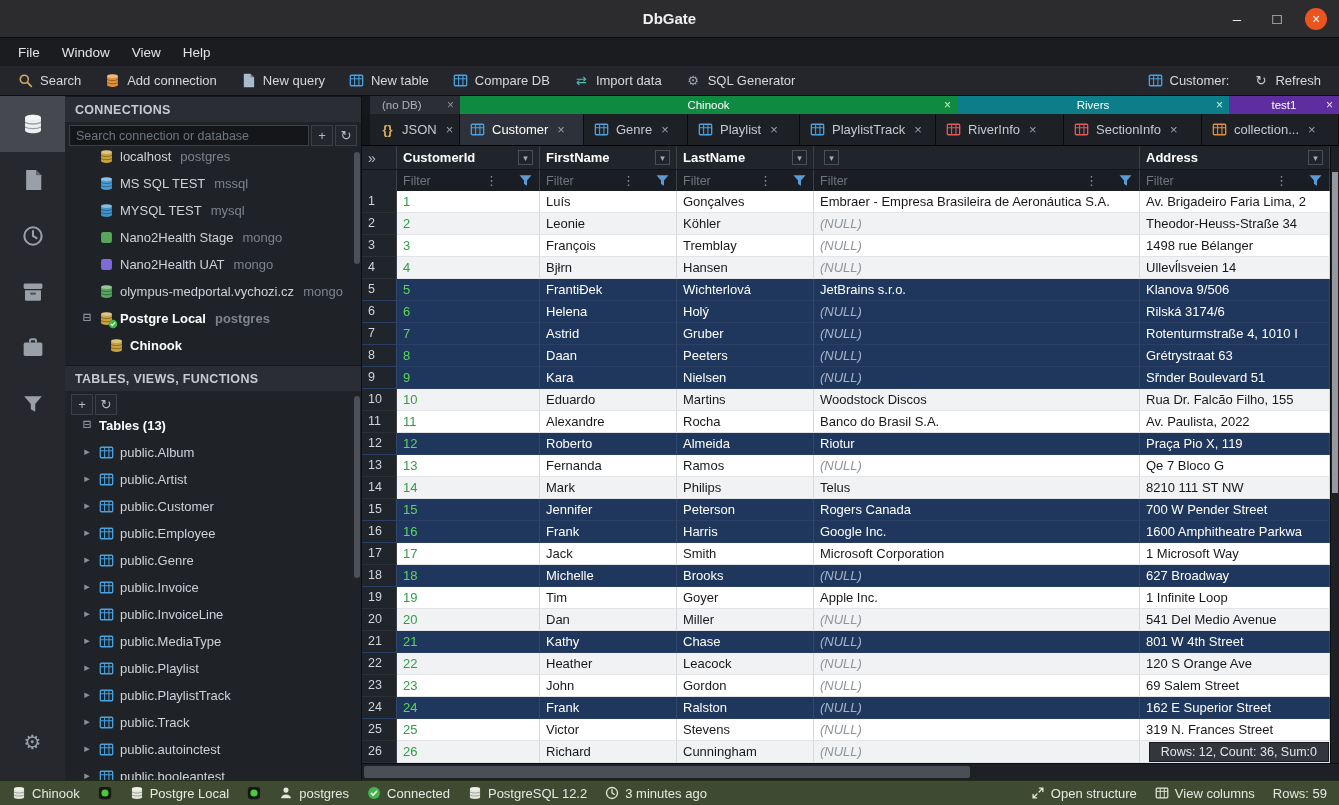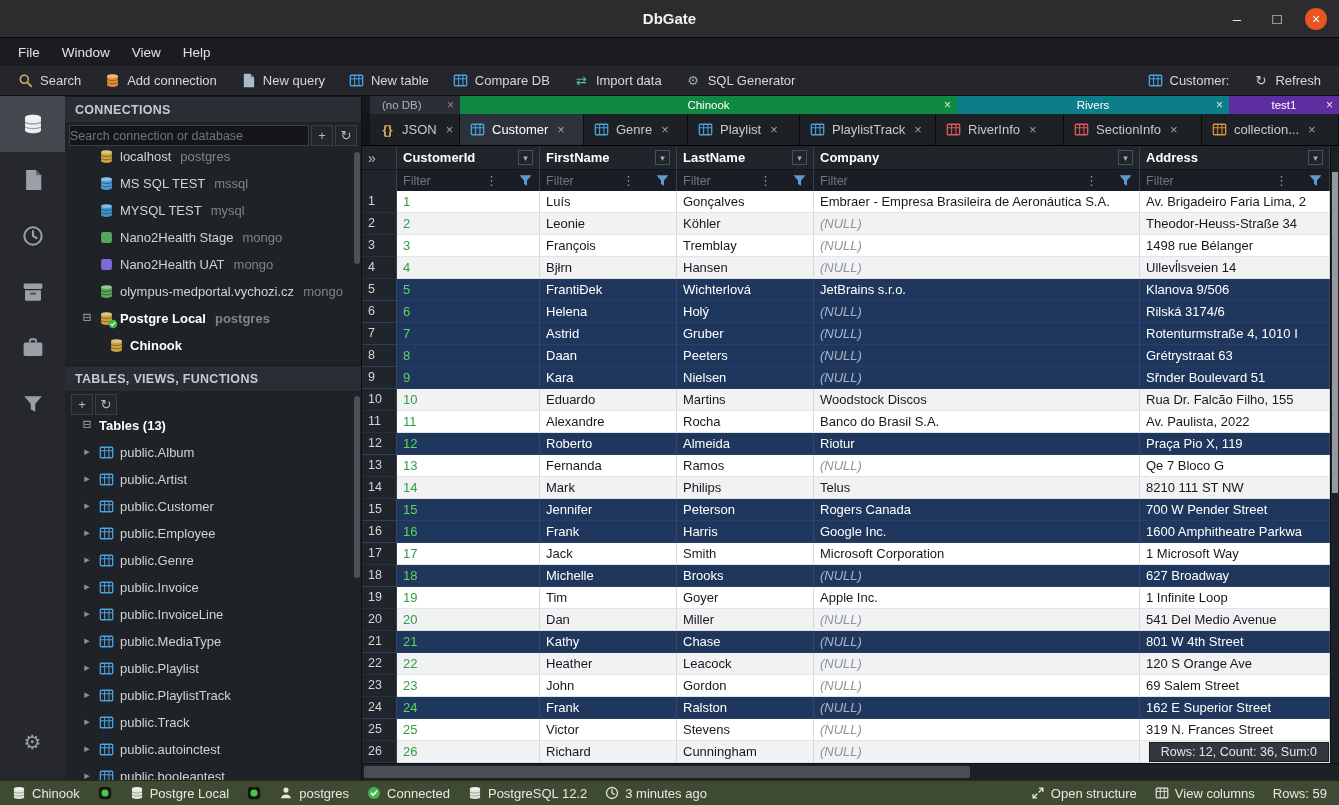--- a/index.html
+++ b/index.html
@@ -31,21 +31,21 @@
   .iconbar{width:65px;background:#26282d;display:flex;flex-direction:column;align-items:center;flex:none;}
   .ib-item{width:65px;height:56px;display:flex;align-items:center;justify-content:center;color:#9aa0a8;}
   .ib-item.active{background:#45484e;color:#eceef2;}
   .ib-item .ic{width:22px;height:22px;font-size:20px;}
   .ib-bottom{margin-top:auto;margin-bottom:10px;}
 
   
   .sidebar{width:297px;background:#1f2227;border-right:1px solid #0d0e10;display:flex;flex-direction:column;position:relative;overflow:hidden;flex:none;}
   .panel-header{height:26px;background:#2a2d33;display:flex;align-items:center;padding:0 10px;font-weight:bold;font-size:12.5px;color:#c7cad0;letter-spacing:.3px;flex:none;border-top:1px solid #15171b;}
   .search-row{display:flex;align-items:center;padding:3px 4px;flex:none;}
-  .search-input{flex:1;height:21px;background:#14161a;border:1px solid #3c4046;color:#ccc;font-size:12.5px;padding:0 0;font-family:inherit;min-width:0;}
+  .search-input{flex:1;height:21px;background:#14161a;border:1px solid #3c4046;color:#ccc;font-size:12.5px;padding:0 6px;font-family:inherit;min-width:0;}
   .search-input::placeholder{color:#6f7680;}
   .sq-btn{width:22px;height:21px;border:1px solid #3c4046;background:#23262b;color:#b6bac0;display:flex;align-items:center;justify-content:center;font-size:13px;margin-left:2px;flex:none;}
   .tree{flex:none;overflow:hidden;}
   .tree-item{height:27px;display:flex;align-items:flex-start;gap:6px;padding:0 8px 0 16px;color:#cfd2d7;font-size:13px;white-space:nowrap;overflow:hidden;flex:none;}
   .tree-item .type{color:#7e848c;margin-left:3px;}
   .tree-item.bold{font-weight:bold;color:#fff;}
   .tree-item.child{padding-left:44px;}
   .chev{color:#8b9097;width:12px;font-size:11px;display:inline-flex;justify-content:center;flex:none;}
   .icwrap{position:relative;display:inline-flex;flex:none;}
   .badge{position:absolute;right:-4px;bottom:-3px;width:10px;height:10px;display:inline-flex;}
@@ -644,21 +644,20 @@
             </div>
             <div class="hcell c1">
               <span class="hname">FirstName</span>
               <span class="hdrop">▾</span>
             </div>
             <div class="hcell c2">
               <span class="hname">LastName</span>
               <span class="hdrop">▾</span>
             </div>
             <div class="hcell c3">
-              <span class="hname">Company</span>
               <span class="hdrop">▾</span>
             </div>
             <div class="hcell c4">
               <span class="hname">Address</span>
               <span class="hdrop">▾</span>
             </div>
           </div>
         <div class="frow">
             <div class="fcell rn"></div>
             <div class="fcell c0">

